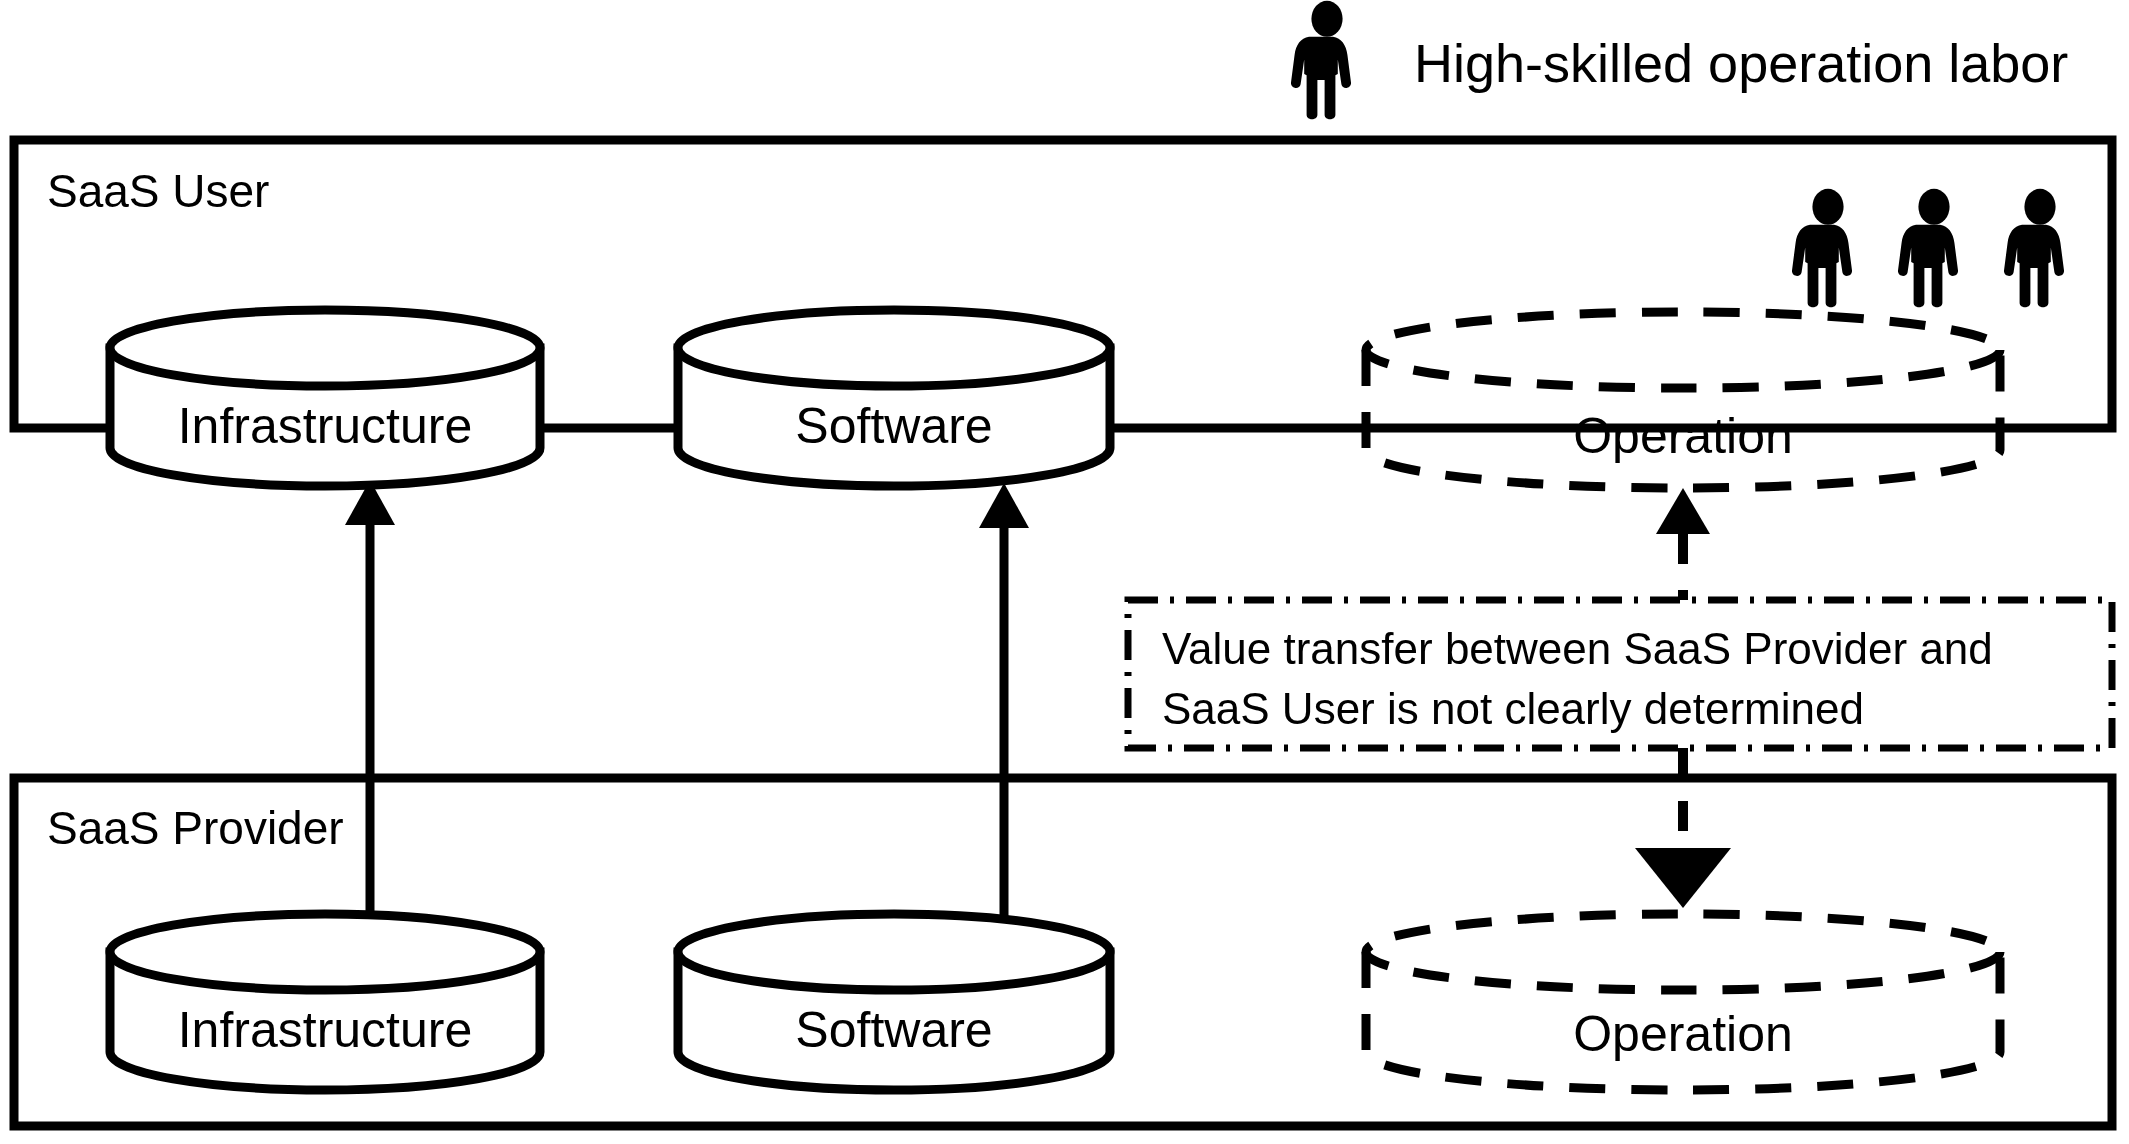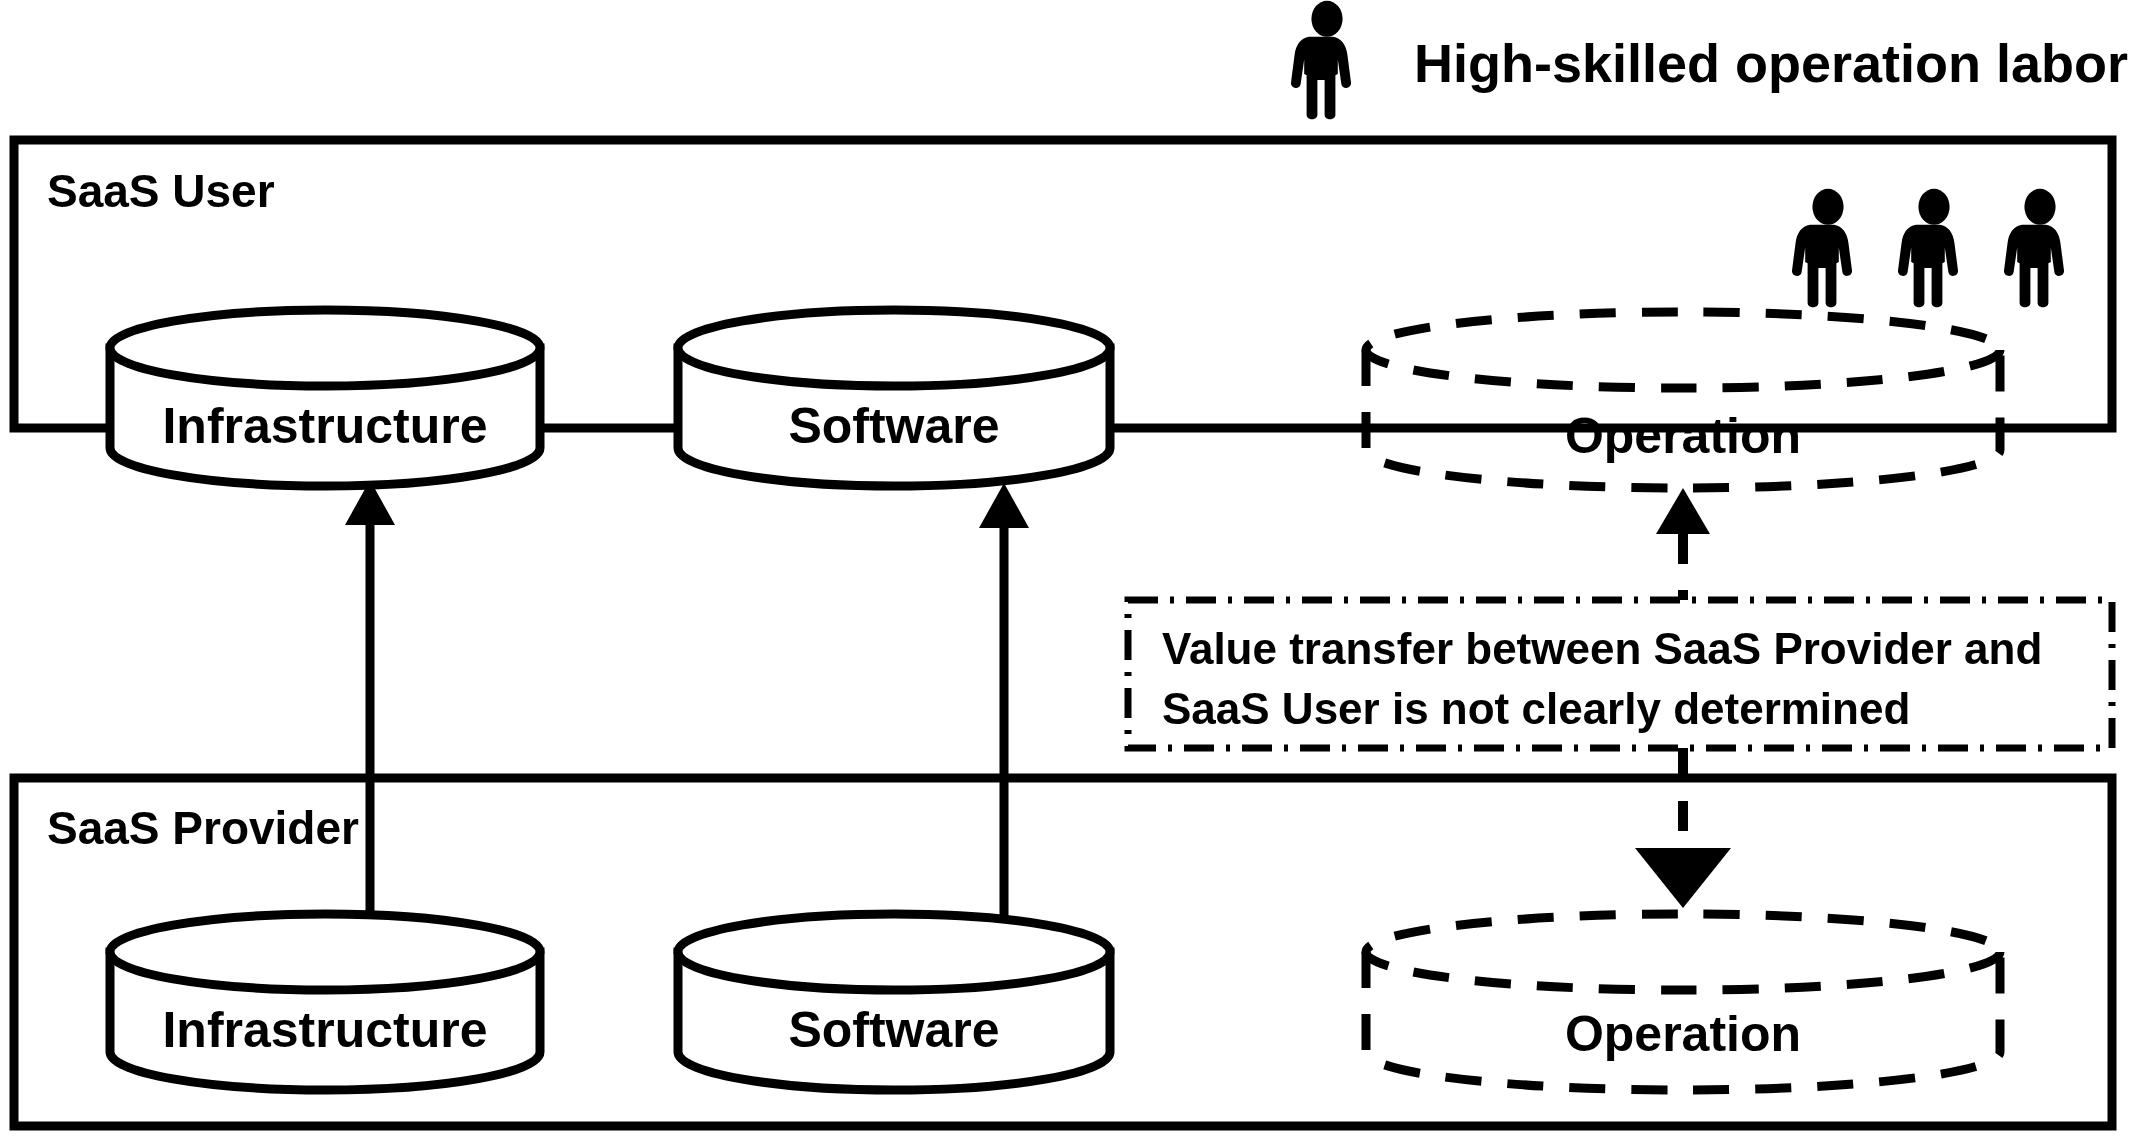--- a/index.html
+++ b/index.html
@@ -7,21 +7,20 @@
     padding: 0;
     background: #ffffff;
   }
   #canvas {
     position: relative;
     width: 2129px;
     height: 1144px;
     background: #ffffff;
     font-family: "Liberation Sans", sans-serif;
     overflow: hidden;
-    font-weight: bold;
   }
   #diagram-svg {
     position: absolute;
     top: 0;
     left: 0;
     width: 2129px;
     height: 1144px;
   }
   .svg-label {
     font-family: "Liberation Sans", sans-serif;

